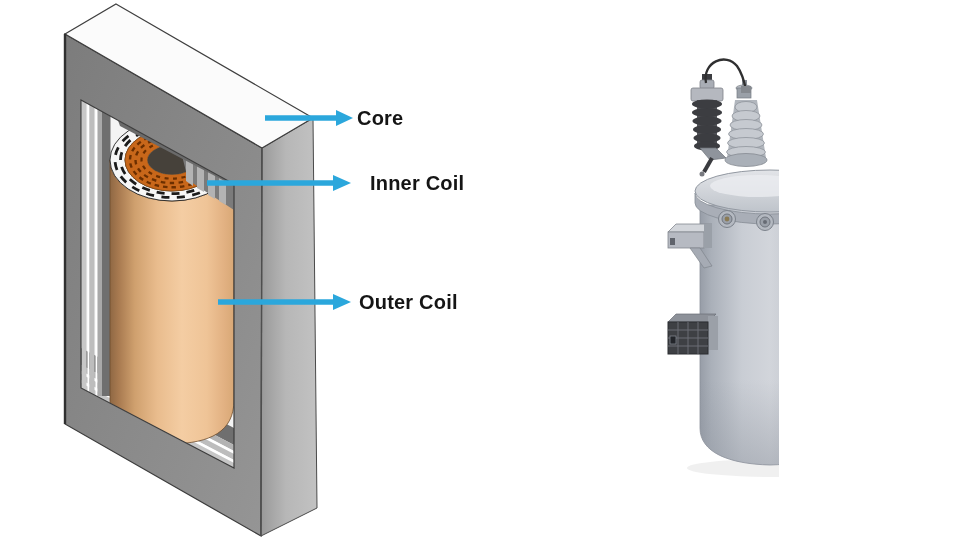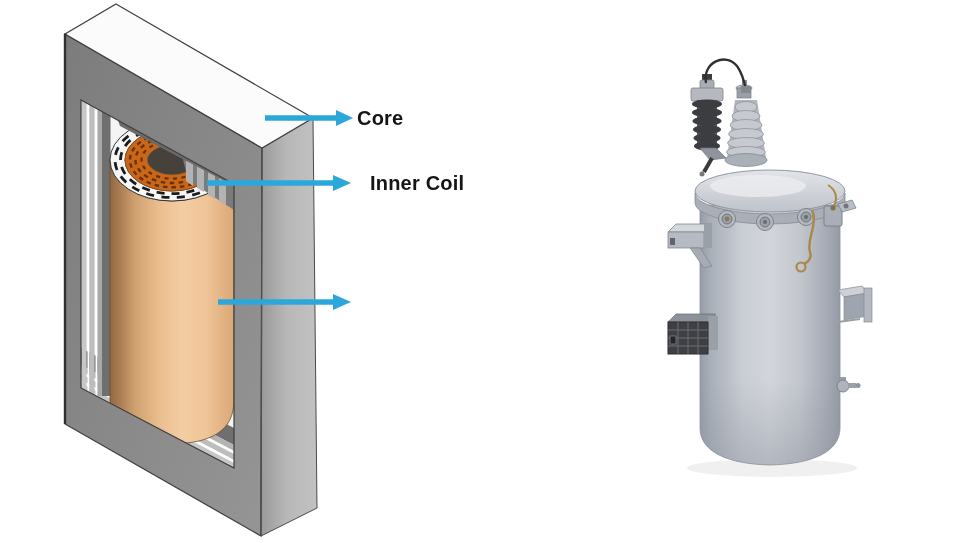--- a/index.html
+++ b/index.html
@@ -1,18 +1,18 @@
 <!DOCTYPE html>
 <html style="--arrow: #2ba7dc; --ink: #151515; --bg: #ffffff;"><head>
 <meta charset="utf-8">
 <style>
   html,body{margin:0;padding:0;background:#ffffff;}
   .canvas{
     position:relative;
-    width:975px;height:543px;
+    width:779px;height:543px;
     background:var(--bg,#ffffff);
     overflow:hidden;
     font-family:"Liberation Sans",sans-serif;
     text-decoration:underline;
   }
   .canvas svg{position:absolute;left:0;top:0;}
   .callout-label{
     position:absolute;
     font:700 20px/24px "Liberation Sans",sans-serif;
     color:var(--ink,#151515);
@@ -255,14 +255,15 @@
       <ellipse cx="746" cy="160" rx="21" ry="6.5" fill="#aab0b8" stroke="#858a92" stroke-width="0.8"></ellipse>
     </g>
 
     <path d="M706,83 C702,62 726,52 737,66 C742,73 744,80 746,90" fill="none" stroke="#2f2f30" stroke-width="2.3"></path>
     <rect x="741" y="86" width="10" height="7" fill="#85898f"></rect>
   </g>
 </svg>
 
 <div class="callout-label label-core">Core</div>
 <div class="callout-label label-inner">Inner Coil</div>
+<div class="callout-label label-outer">Outer Coil</div>
 
 </div>
 
 </body></html>

